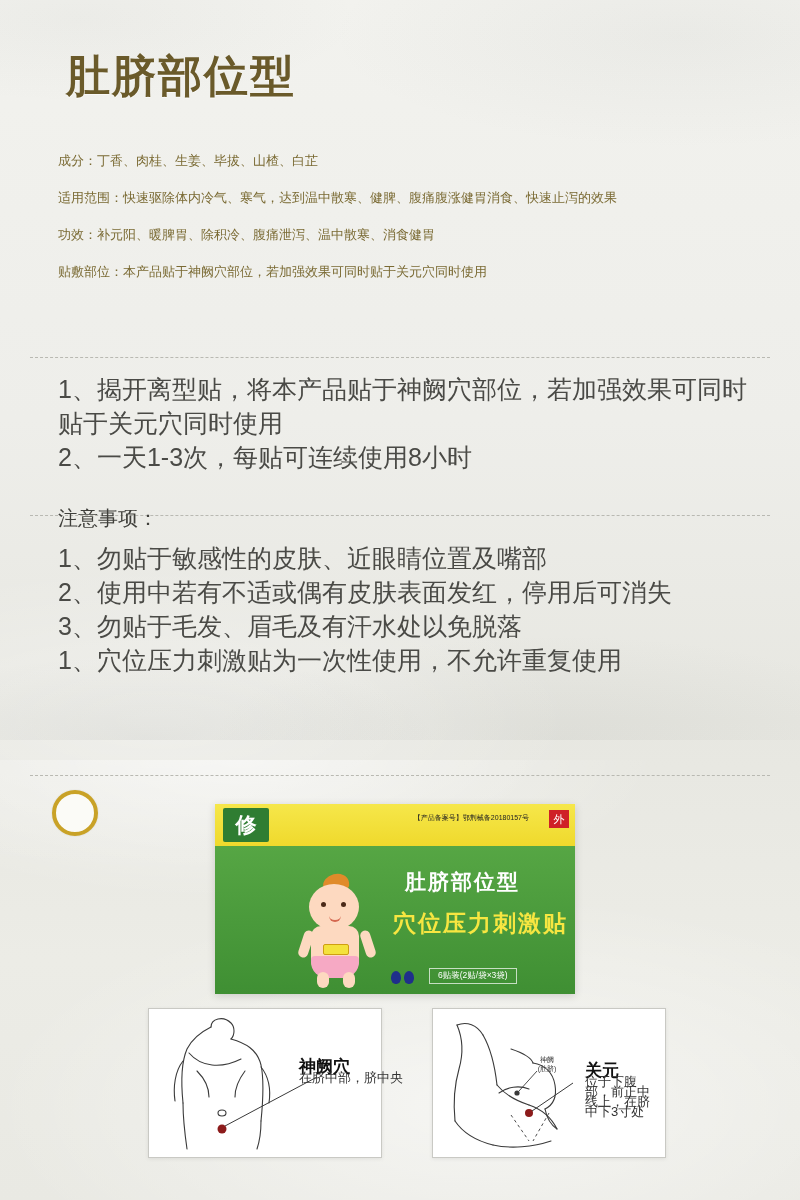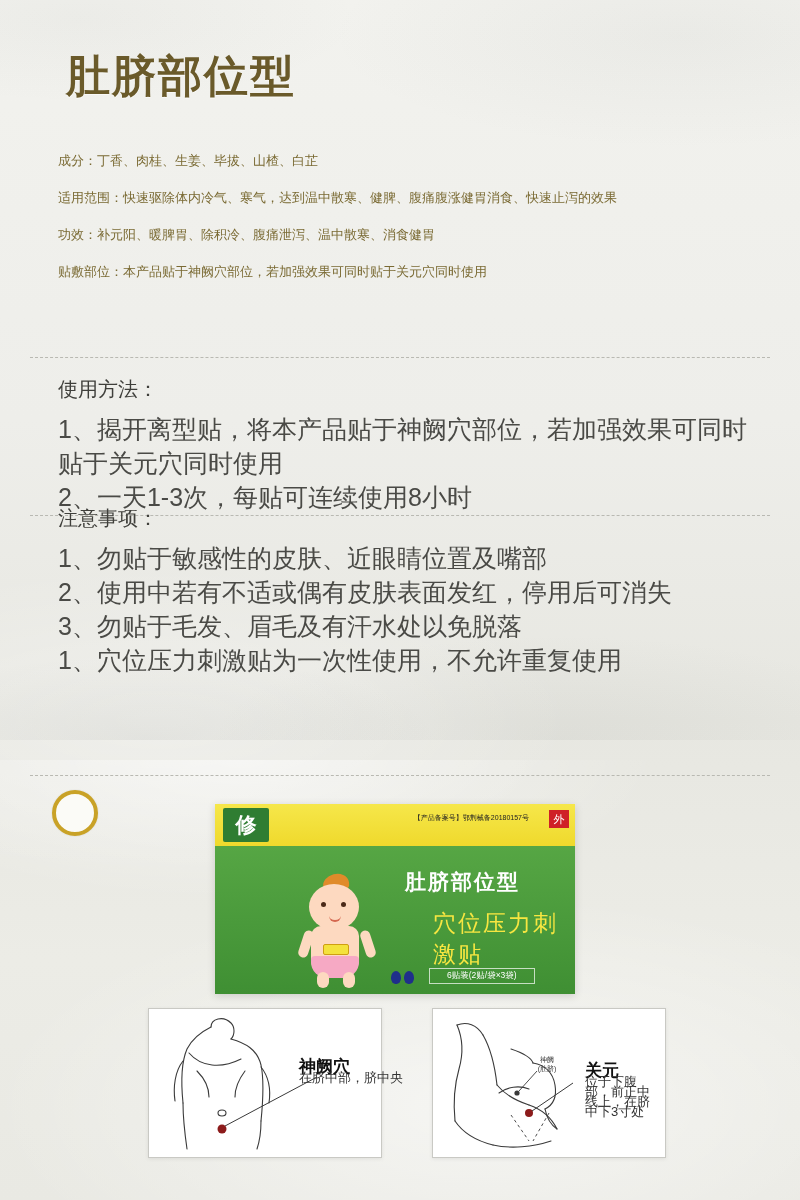--- a/index.html
+++ b/index.html
@@ -310,32 +310,31 @@
     left: 190px; top: 22px;
     font-size: 21px;
     font-weight: bold;
     color: #fff;
     letter-spacing: 2px;
   }
   .box-sub {
     position: absolute;
     left: 178px; top: 62px;
     font-size: 23px;
-    font-weight: normal;
+    font-weight: bold;
     color: #f7e641;
     letter-spacing: 2px;
-    margin-left: 40px;
   }
   .box-count {
     position: absolute;
     left: 214px; bottom: 10px;
     font-size: 8.5px;
     color: #fff;
     border: 1px solid rgba(255,255,255,0.7);
-    padding: 1px 17px;
+    padding: 1px 8px;
   }
   .box-icons {
     position: absolute;
     left: 176px; bottom: 8px;
     width: 30px; height: 18px;
   }
   .box-icons .dot {
     position: absolute;
     top: 3px;
     width: 10px; height: 13px;
@@ -398,21 +397,20 @@
         <span class="lbl">功效：</span><span>补元阳、暖脾胃、除积冷、腹痛泄泻、温中散寒、消食健胃</span>
       </div>
       <div class="row">
         <span class="lbl">贴敷部位：</span><span>本产品贴于神阙穴部位，若加强效果可同时贴于关元穴同时使用</span>
       </div>
     </div>
 
     <div class="divider div1"></div>
 
     <div class="section usage">
-      <div class="sec-title">使用方法：</div>
       <div class="sec-line">1、揭开离型贴，将本产品贴于神阙穴部位，若加强效果可同时贴于关元穴同时使用</div>
       <div class="sec-line">2、一天1-3次，每贴可连续使用8小时</div>
     </div>
 
     <div class="divider div2"></div>
 
     <div class="section notes">
       <div class="sec-title">注意事项：</div>
       <div class="sec-line">1、勿贴于敏感性的皮肤、近眼睛位置及嘴部</div>
       <div class="sec-line">2、使用中若有不适或偶有皮肤表面发红，停用后可消失</div>

